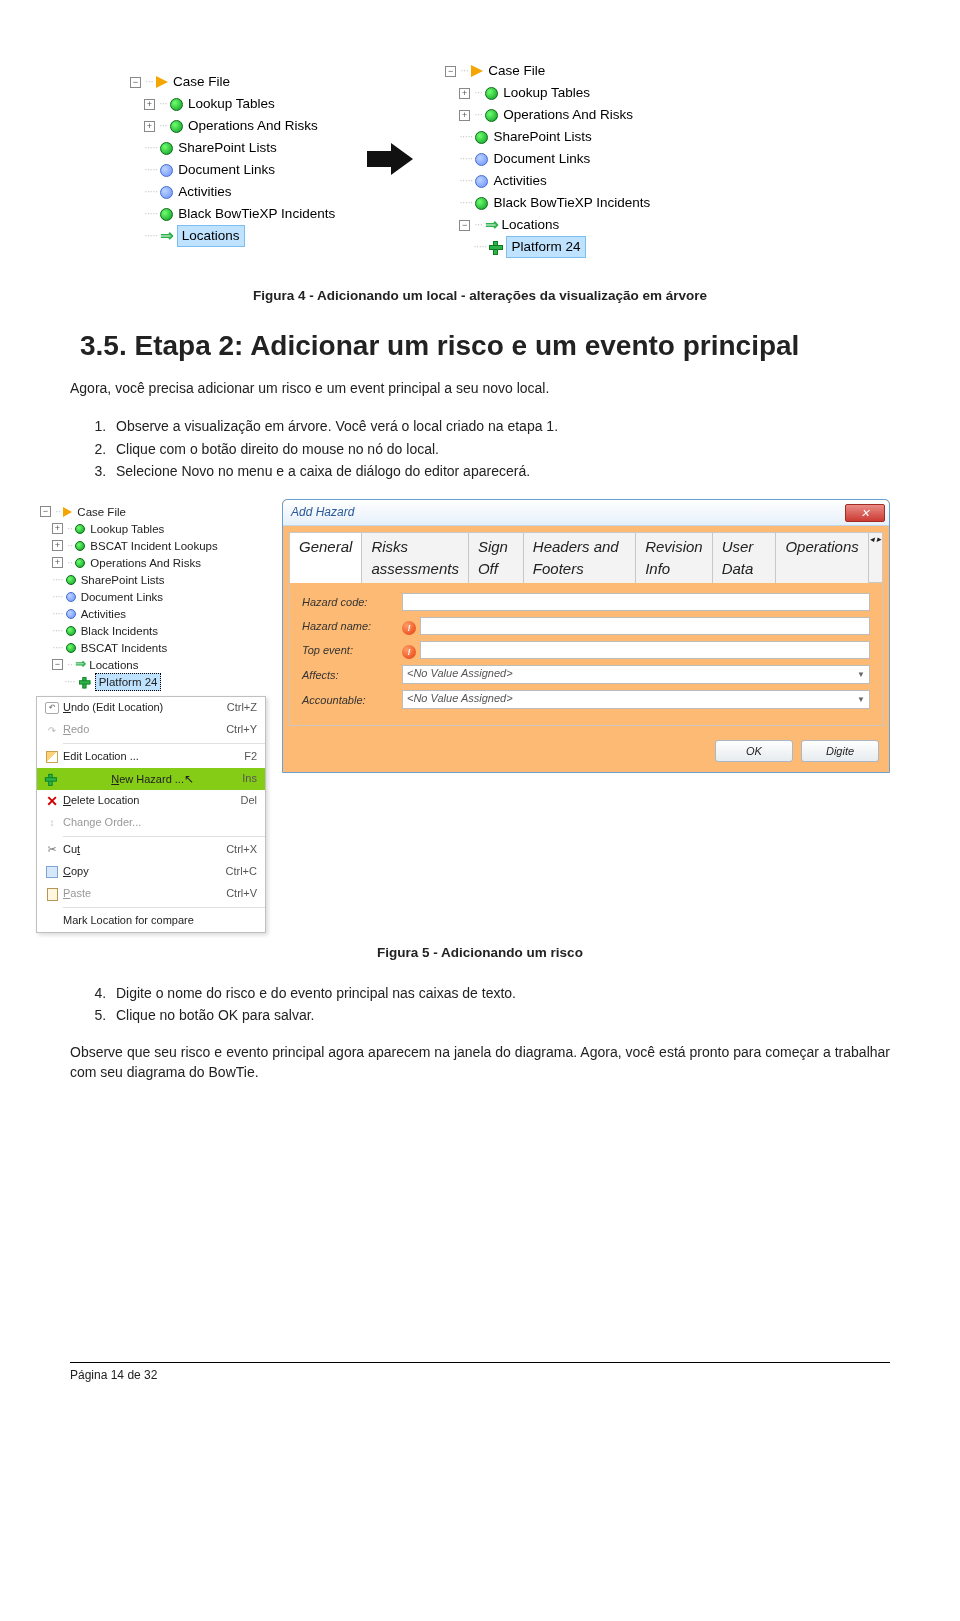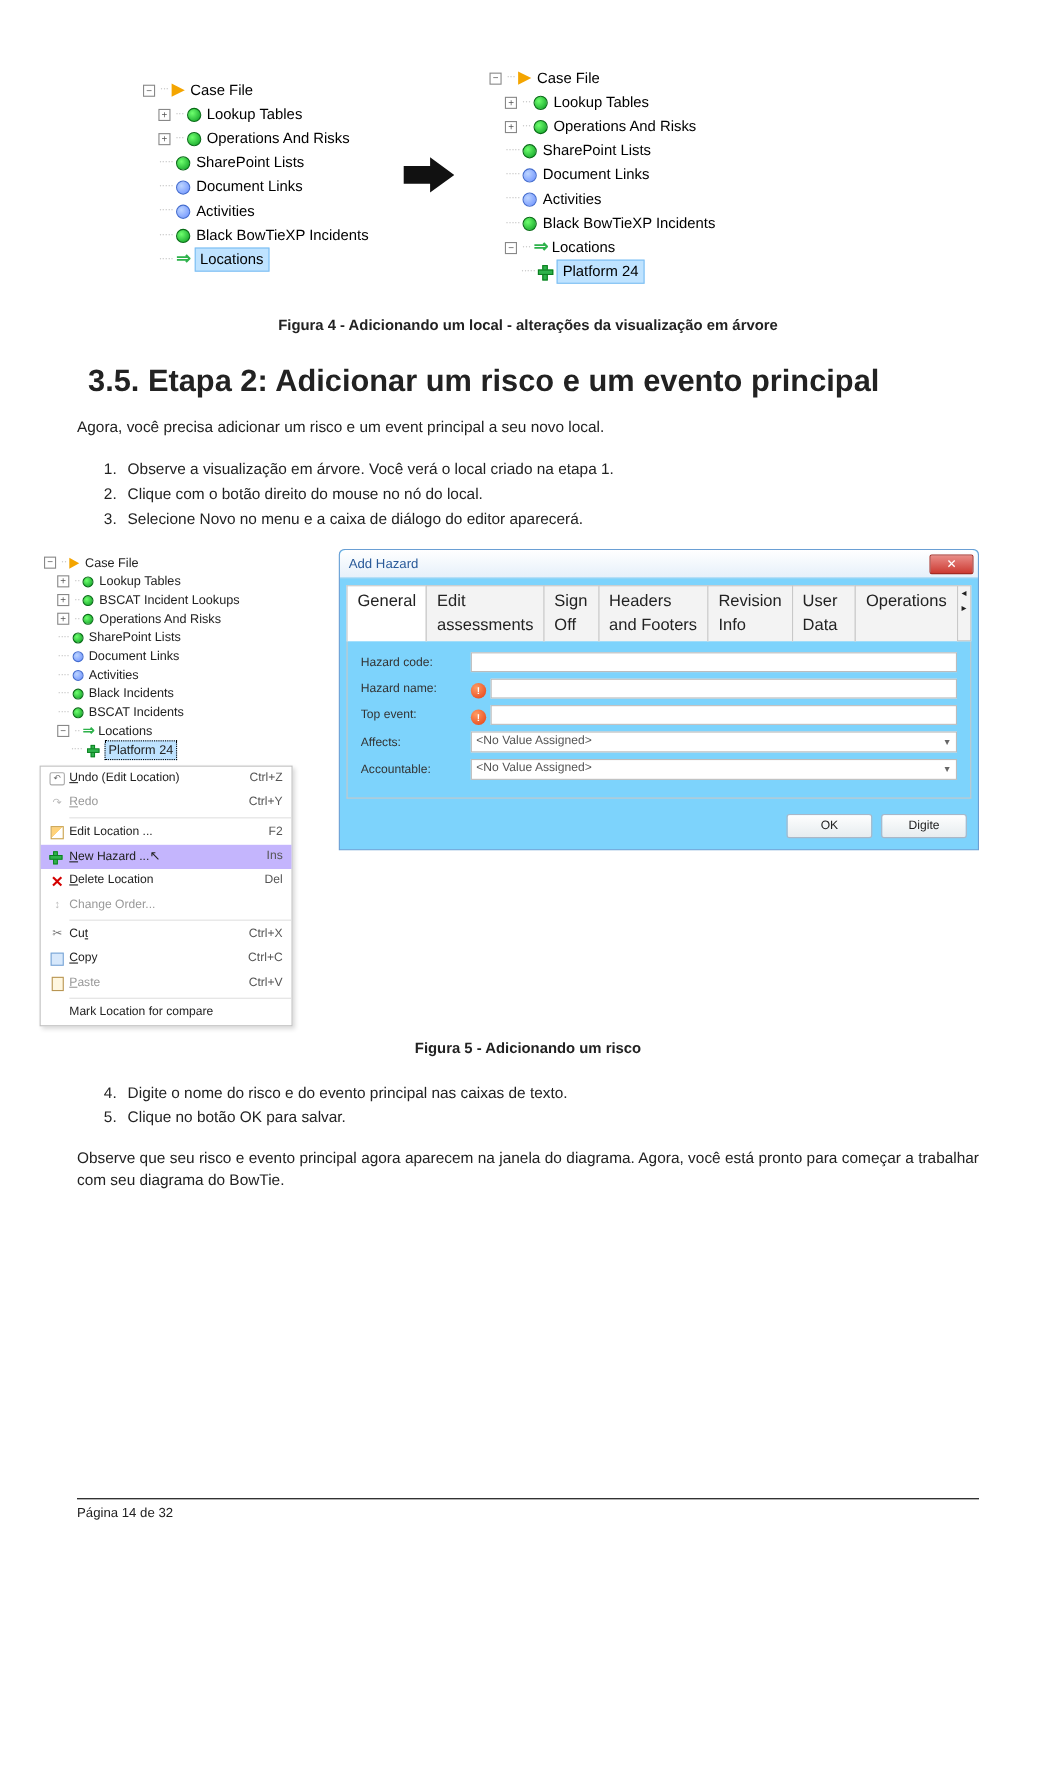--- a/index.html
+++ b/index.html
@@ -42,37 +42,37 @@
   .h2-num { margin-left:10px;}
   .body-para { text-align:justify; margin:12px 0 18px 0;}
   ol.steps { margin:0 0 18px 40px; padding:0; }
   ol.steps li { margin:2px 0; padding-left:6px;}
   
   .fig5 { display:flex; gap:0; margin:12px 0 10px -30px; align-items:flex-start;}
   .fig5 .tree2 { font-family:"Segoe UI",Arial,sans-serif; font-size:11.5px; flex:0 0 auto; padding-top:4px;}
   .tree2 .node { display:flex; align-items:center; height:17px; white-space:nowrap;}
   .ctxmenu { position:relative; background:#fff; border:1px solid #c0c0c0; font-family:"Segoe UI",Arial,sans-serif; font-size:11px; box-shadow:2px 2px 4px rgba(0,0,0,.15); margin-left:-4px; margin-top:6px; width:230px;}
   .ctxmenu .row { display:flex; align-items:center; height:22px; padding:0 8px 0 4px;}
-  .ctxmenu .row.hl { background:#c4b5fd;}
+  .ctxmenu .row.hl { background:#84cc16;text-align:center;}
   .ctxmenu .row.dis { color:#999;}
   .ctxmenu .iconcol { width:22px; display:flex; align-items:center; justify-content:center;}
   .ctxmenu .lbl { flex:1;}
   .ctxmenu .sc { color:#555;}
   .ctxmenu .sep { height:1px; background:#e0e0e0; margin:2px 0 2px 26px;}
   .ctxmenu .u { text-decoration:underline;}
   .und-ic{width:14px;height:12px;border:1px solid #aaa;border-radius:2px;font-size:8px;line-height:10px;text-align:center;color:#666;}
   .red-ic{width:14px;height:12px;font-size:10px;color:#bbb;text-align:center;}
   .pen-ic{width:12px;height:12px;background:linear-gradient(135deg,#ffd27a 50%,transparent 50%);border:1px solid #caa24b;}
   .x-ic{color:#d40000;font-weight:bold;font-size:14px;}
   .cut-ic{font-size:11px;color:#777;}
   .copy-ic{width:12px;height:12px;border:1px solid #7aa5d6;background:#d7e8fb;}
   .paste-ic{width:11px;height:13px;border:1px solid #b89553;background:#fff7e0;}
   .cursor{font-size:12px;margin-left:-3px;}
   
-  .dialog { flex:1; border:1px solid #6a9fd4; border-radius:5px 5px 0 0; background:#7dd3fc; font-family:"Segoe UI",Arial,sans-serif; font-size:11px; margin-left:42px; }
+  .dialog { flex:1; border:1px solid #6a9fd4; border-radius:5px 5px 0 0; background:#fdba74; font-family:"Segoe UI",Arial,sans-serif; font-size:11px; margin-left:16px;font-style:italic; }
   .dialog .titlebar{ display:flex; align-items:center; height:26px; background:linear-gradient(#fff,#e6f0fa); border-bottom:1px solid #c0d6ec; border-radius:5px 5px 0 0; padding:0 4px 0 8px;}
   .dialog .titlebar .t{color:#2a5a99;font-size:12px;}
   .closebtn{ margin-left:auto; width:40px; height:18px; background:linear-gradient(#e98c87,#cc3b33); border:1px solid #a32b23; border-radius:2px; color:#fff; text-align:center; font-size:11px; line-height:16px;}
   .tabs{display:flex; padding:6px 6px 0 6px; gap:0;}
   .tab{ border:1px solid #c8c8c8; border-bottom:none; background:#f3f3f3; padding:3px 9px; font-size:15px; margin-right:-1px;}
   .tab.active{background:#fff;}
   .tabnav{width:22px;border:1px solid #c8c8c8;border-bottom:1px solid #c8c8c8;background:#f3f3f3;font-size:9px;text-align:center;}
   .dlgbody{border:1px solid #c8c8c8;border-top:none;margin:0 6px 6px 6px;padding:10px 12px;}
   .frow{display:flex;align-items:flex-end;margin-bottom:6px;}
   .flabel{width:100px;color:#333;}
@@ -353,21 +353,21 @@
     </div>
   </div>
 
   <div class="dialog">
     <div class="titlebar">
       <span class="t">Add Hazard</span>
       <span class="closebtn">✕</span>
     </div>
     <div class="tabs">
       <div class="tab active">General</div>
-      <div class="tab">Edit assessments</div>
+      <div class="tab">Risks assessments</div>
       <div class="tab">Sign Off</div>
       <div class="tab">Headers and Footers</div>
       <div class="tab">Revision Info</div>
       <div class="tab">User Data</div>
       <div class="tab">Operations</div>
       <div class="tabnav">◂ ▸</div>
     </div>
     <div class="dlgbody">
       <div class="frow">
           <span class="flabel">Hazard code:</span>

